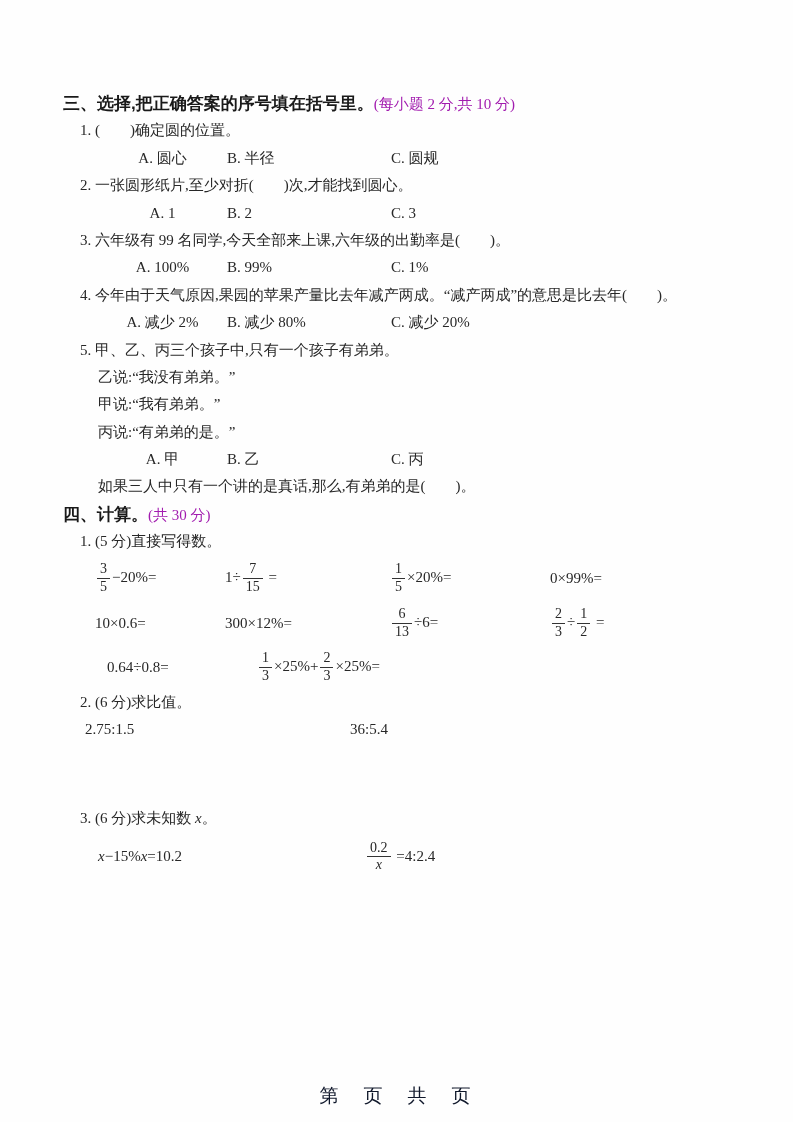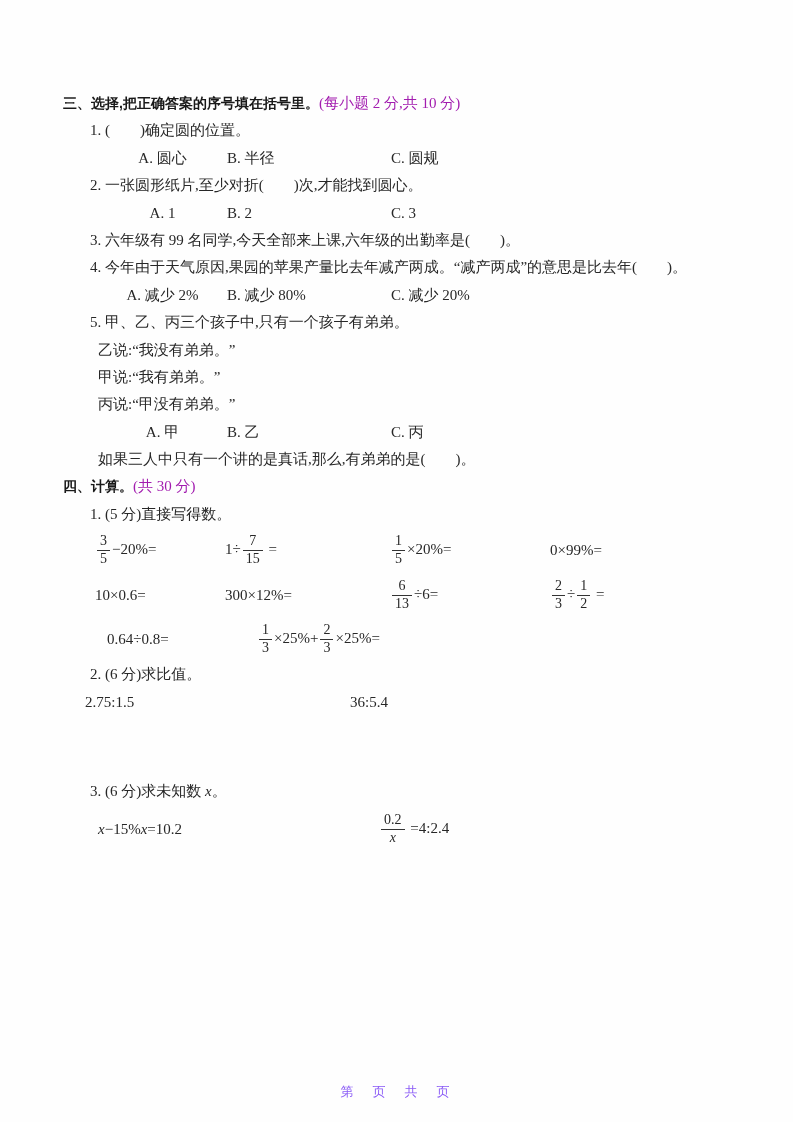--- a/index.html
+++ b/index.html
@@ -12,54 +12,54 @@
     font-family:"Liberation Serif","DejaVu Serif",serif;
     overflow:hidden;
   }
   .content {
     position:absolute; left:63px; top:90px; width:676px;
     font-size:15px;
   }
   .line { height:27.4px; line-height:27.4px; white-space:nowrap; }
   .sec-heading .sec-title {
     font-family:"Liberation Sans","DejaVu Sans",sans-serif;
-    font-weight:bold; color:#191919; font-size:14px;
+    font-weight:bold; color:#191919; font-size:17px;
   }
   .sec-heading .sec-note { font-weight:normal; color:#a21caf; }
-  .q-line   { margin-left:27px; }
+  .q-line   { margin-left:17px; }
   .sub-line { margin-left:35px; }
   .opt-row  { margin-left:35px; display:flex; }
   .opt-row .c1 { width:129px;text-align:center; }
   .opt-row .c2 { width:164px; }
   .opt-row .c3 { flex:1; }
 
   .calc-row { display:flex; align-items:center; margin-left:32px; height:45px; white-space:nowrap; }
   .calc-row.short { height:43px;margin-left:44px; }
   .calc-row .w1  { width:130px; }
   .calc-row .w1b { width:150px; }
   .calc-row .w2  { width:165px; }
   .calc-row .w3  { width:160px; }
   .calc-row .w4  { flex:1; }
 
   .ratio-row { display:flex; margin-left:22px; height:27.4px; line-height:27.4px; }
   .ratio-row .r1 { width:265px; }
 
   .workspace { height:62px; }
 
-  .eq-row { display:flex; align-items:center; margin-left:35px; height:48px; white-space:nowrap;gap:14px; }
+  .eq-row { display:flex; align-items:center; margin-left:35px; height:48px; white-space:nowrap; }
   .eq-row .e1 { width:267px; }
 
   .frac { display:inline-block; vertical-align:middle; text-align:center; margin:0 2px; font-size:14px; }
   .frac .fnum { display:block; border-bottom:1px solid #333; padding:0 3px; line-height:1.2; }
   .frac .fden { display:block; padding:0 3px; line-height:1.2; }
   .it { font-style:italic; }
 
   .footer {
     position:absolute; top:1083px; left:0; width:100%;
-    text-align:center; font-size:13px; letter-spacing:3px; color:#8b5cf6;
+    text-align:center; font-size:19px; letter-spacing:3px; color:#0f172a;
     font-family:"Liberation Sans","DejaVu Sans",sans-serif;
   }
 </style>
 </head>
 <body>
 
 <div class="paper">
   <div class="content">
 
     <div class="line sec-heading">
@@ -74,32 +74,37 @@
     </div>
 
     <div class="line q-line">2. 一张圆形纸片,至少对折(　　)次,才能找到圆心。</div>
     <div class="line opt-row">
       <span class="c1">A. 1</span>
       <span class="c2">B. 2</span>
       <span class="c3">C. 3</span>
     </div>
 
     <div class="line q-line">3. 六年级有 99 名同学,今天全部来上课,六年级的出勤率是(　　)。</div>
+    <div class="line opt-row">
+      <span class="c1">A. 100%</span>
+      <span class="c2">B. 99%</span>
+      <span class="c3">C. 1%</span>
+    </div>
 
     <div class="line q-line">4. 今年由于天气原因,果园的苹果产量比去年减产两成。“减产两成”的意思是比去年(　　)。</div>
     <div class="line opt-row">
       <span class="c1">A. 减少 2%</span>
       <span class="c2">B. 减少 80%</span>
       <span class="c3">C. 减少 20%</span>
     </div>
 
     <div class="line q-line">5. 甲、乙、丙三个孩子中,只有一个孩子有弟弟。</div>
     <div class="line sub-line">乙说:“我没有弟弟。”</div>
     <div class="line sub-line">甲说:“我有弟弟。”</div>
-    <div class="line sub-line">丙说:“甲没有弟弟。”</div>
+    <div class="line sub-line">丙说:“有弟弟的是。”</div>
     <div class="line opt-row">
       <span class="c1">A. 甲</span>
       <span class="c2">B. 乙</span>
       <span class="c3">C. 丙</span>
     </div>
     <div class="line sub-line">如果三人中只有一个讲的是真话,那么,有弟弟的是(　　)。</div>
 
     <div class="line sec-heading">
       <span class="sec-title">四、计算。</span><span class="sec-note">(共 30 分)</span>
     </div>

